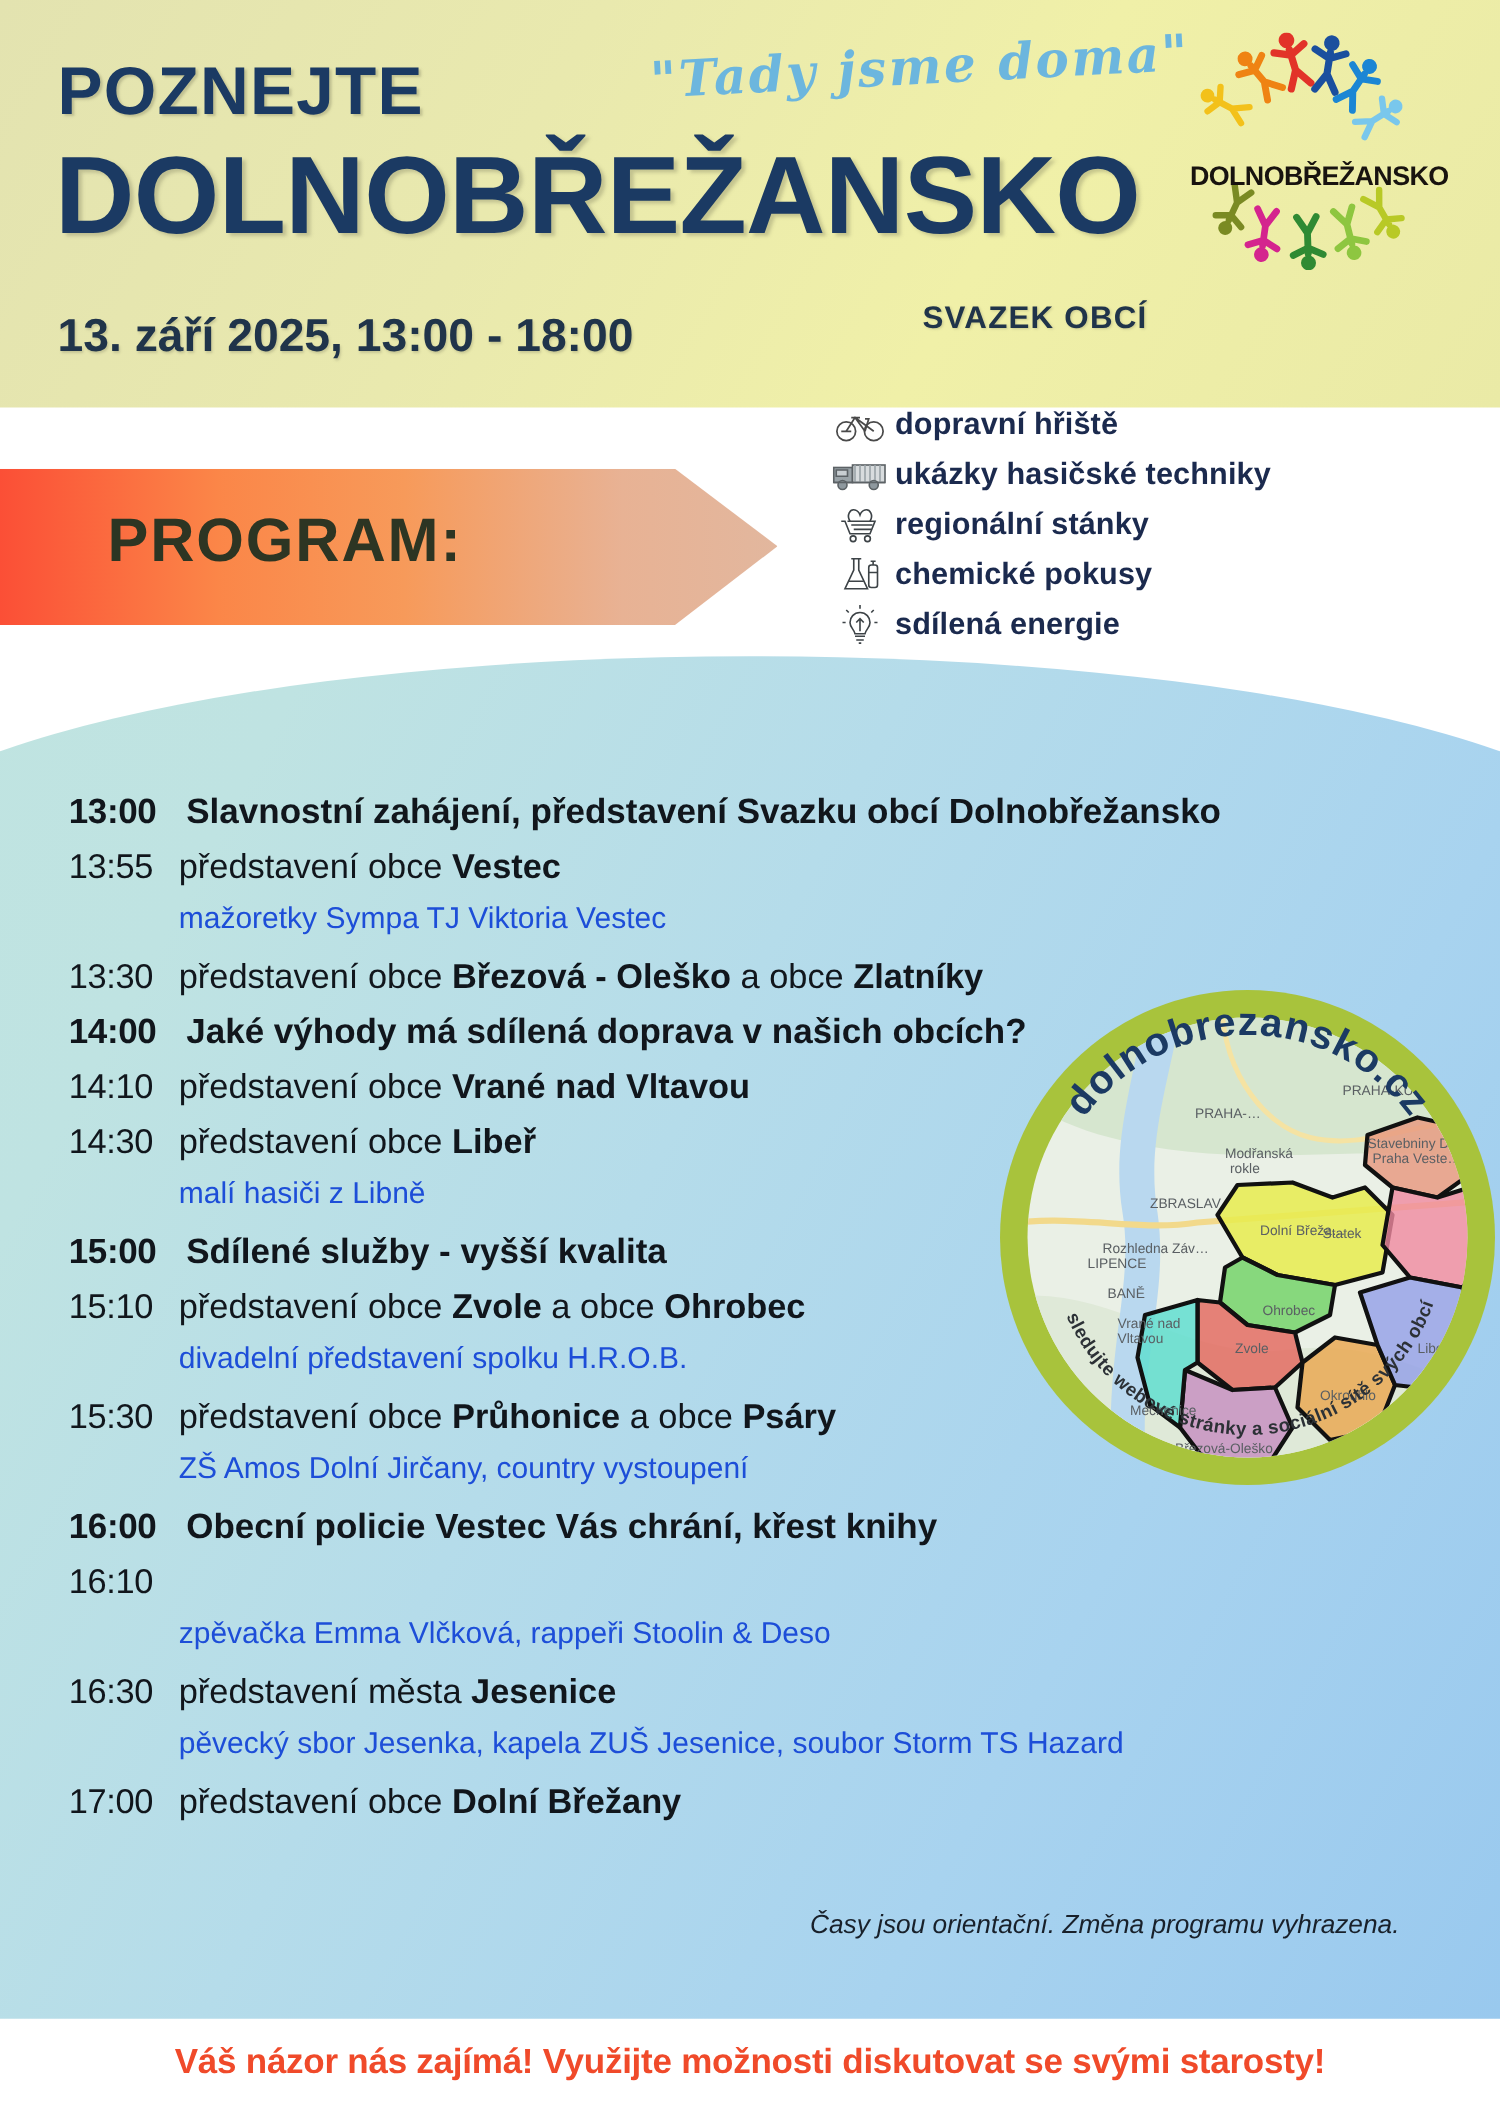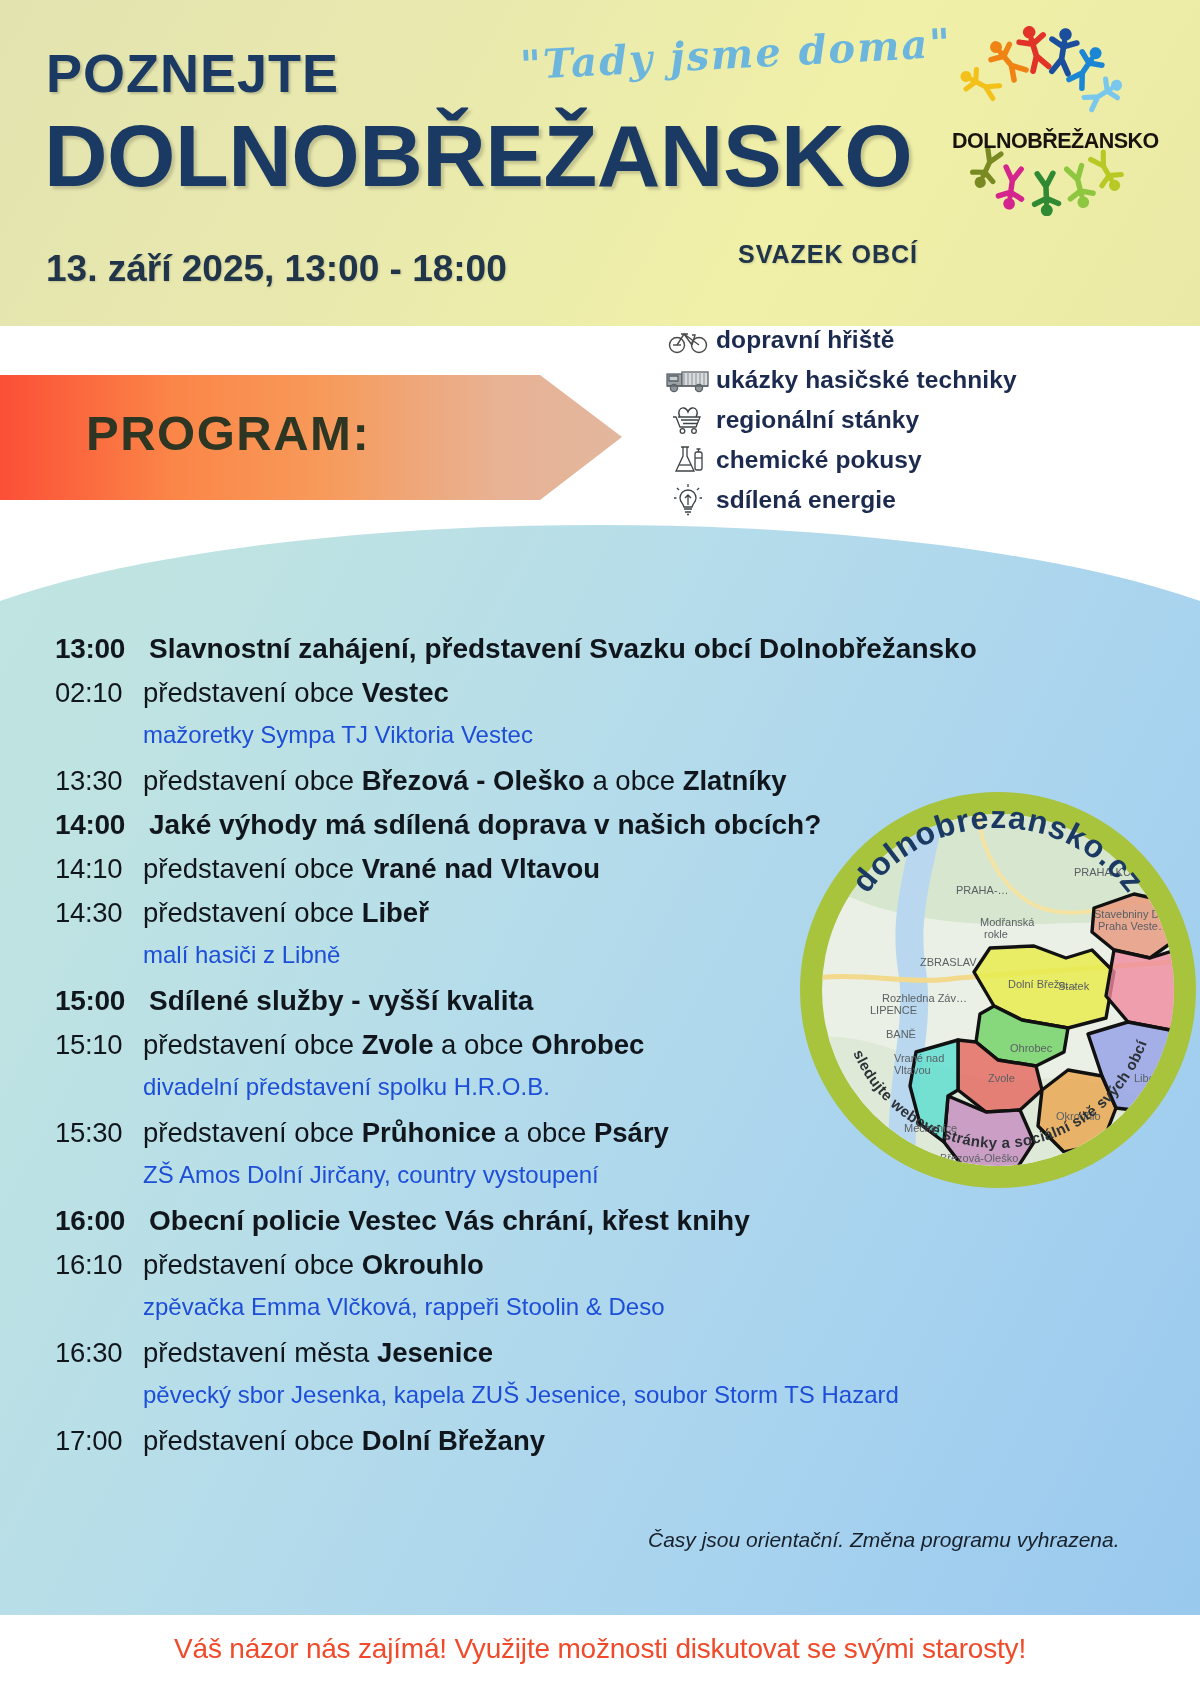--- a/index.html
+++ b/index.html
@@ -202,21 +202,21 @@
     left: 0; top: 1615px;
     width: 1200px; height: 82px;
     background: #ffffff;
   }
   .footer-text {
     position: absolute;
     left: 0; top: 18px;
     width: 1200px;
     text-align: center;
     font-size: 28px;
-    font-weight: normal;
+    font-weight: bold;
     color: #f04a2a;
     letter-spacing: -0.2px;
   }
 </style>
 </head>
 <body>
 
 <div class="poster">
 
   <div class="header">
@@ -433,21 +433,21 @@
   </div>
 
   <div class="program-list">
 
     <div class="prog-line head">
       <span class="prog-time">13:00</span>
       <span class="prog-text">Slavnostní zahájení, představení Svazku obcí Dolnobřežansko</span>
     </div>
 
     <div class="prog-line">
-      <span class="prog-time">02:10</span>
+      <span class="prog-time">13:55</span>
       <span class="prog-text"><span>představení obce </span><b>Vestec</b></span>
     </div>
     <div class="prog-sub">mažoretky Sympa TJ Viktoria Vestec</div>
 
     <div class="prog-line">
       <span class="prog-time">13:30</span>
       <span class="prog-text"><span>představení obce </span><b>Březová - Oleško</b><span> a obce </span><b>Zlatníky</b></span>
     </div>
 
     <div class="prog-line head">
@@ -483,21 +483,20 @@
     </div>
     <div class="prog-sub">ZŠ Amos Dolní Jirčany, country vystoupení</div>
 
     <div class="prog-line head">
       <span class="prog-time">16:00</span>
       <span class="prog-text">Obecní policie Vestec Vás chrání, křest knihy</span>
     </div>
 
     <div class="prog-line">
       <span class="prog-time">16:10</span>
-      <span class="prog-text"><span>představení obce </span><b>Okrouhlo</b></span>
     </div>
     <div class="prog-sub">zpěvačka Emma Vlčková, rappeři Stoolin &amp; Deso</div>
 
     <div class="prog-line">
       <span class="prog-time">16:30</span>
       <span class="prog-text"><span>představení města </span><b>Jesenice</b></span>
     </div>
     <div class="prog-sub">pěvecký sbor Jesenka, kapela ZUŠ Jesenice, soubor Storm TS Hazard</div>
 
     <div class="prog-line">

